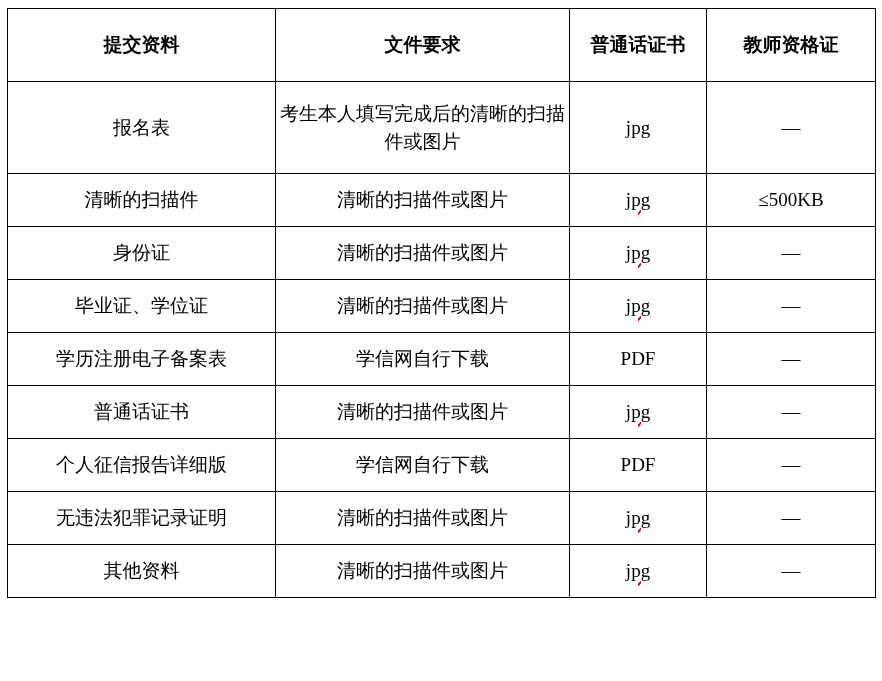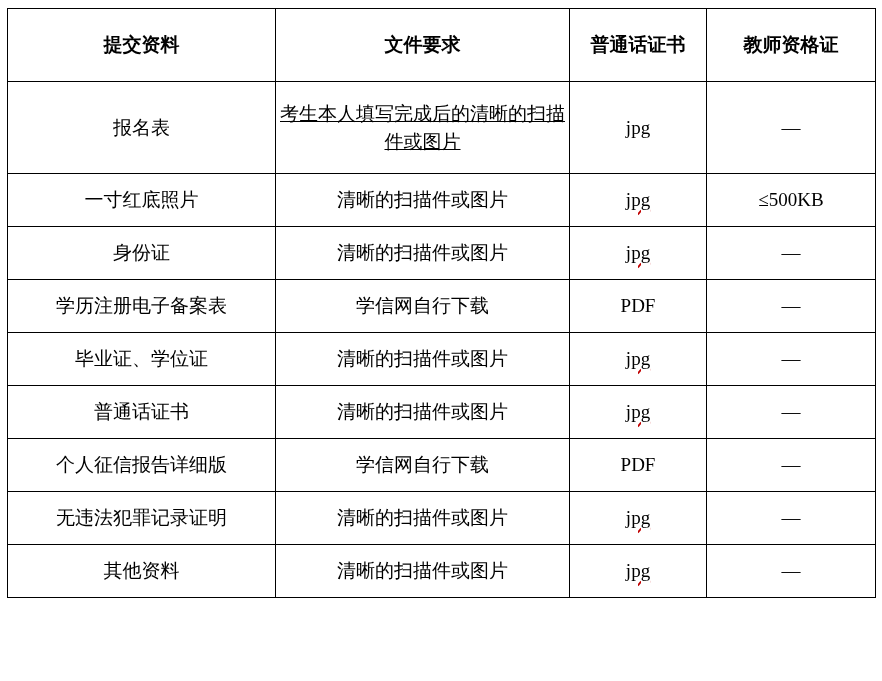--- a/index.html
+++ b/index.html
@@ -45,21 +45,20 @@
   col.c0 { width: 268px; }
   col.c1 { width: 294px; }
   col.c2 { width: 137px; }
   col.c3 { width: 169px; }
 
   tr.row-tall td { height: 85px; }
   tr.row-std td  { height: 46px; }
 
   .cell-multiline {
     line-height: 1.55;
-    text-decoration: underline;
   }
   .fmt-jpg {
     text-decoration: underline;
     text-decoration-style: wavy;
     text-decoration-color: #c00000;
     text-underline-offset: 3px;
   }
   .dash {
     font-size: 19px;
     letter-spacing: 0;
@@ -85,41 +84,41 @@
       </tr>
     </thead>
     <tbody id="table-body">
         <tr class="row-tall">
           <td>报名表</td>
           <td class="cell-multiline">考生本人填写完成后的清晰的扫描件或图片</td>
           <td><span>jpg</span></td>
           <td class="dash">—</td>
         </tr>
         <tr class="row-std">
-          <td>一寸红底照片</td>
+          <td>清晰的扫描件</td>
           <td>清晰的扫描件或图片</td>
           <td><span class="fmt-jpg">jpg</span></td>
           <td class="dash">≤500KB</td>
         </tr>
         <tr class="row-std">
           <td>身份证</td>
           <td>清晰的扫描件或图片</td>
           <td><span class="fmt-jpg">jpg</span></td>
           <td class="dash">—</td>
         </tr>
         <tr class="row-std">
+          <td>毕业证、学位证</td>
+          <td>清晰的扫描件或图片</td>
+          <td><span class="fmt-jpg">jpg</span></td>
+          <td class="dash">—</td>
+        </tr>
+        <tr class="row-std">
           <td>学历注册电子备案表</td>
           <td>学信网自行下载</td>
           <td><span>PDF</span></td>
-          <td class="dash">—</td>
-        </tr>
-        <tr class="row-std">
-          <td>毕业证、学位证</td>
-          <td>清晰的扫描件或图片</td>
-          <td><span class="fmt-jpg">jpg</span></td>
           <td class="dash">—</td>
         </tr>
         <tr class="row-std">
           <td>普通话证书</td>
           <td>清晰的扫描件或图片</td>
           <td><span class="fmt-jpg">jpg</span></td>
           <td class="dash">—</td>
         </tr>
         <tr class="row-std">
           <td>个人征信报告详细版</td>

